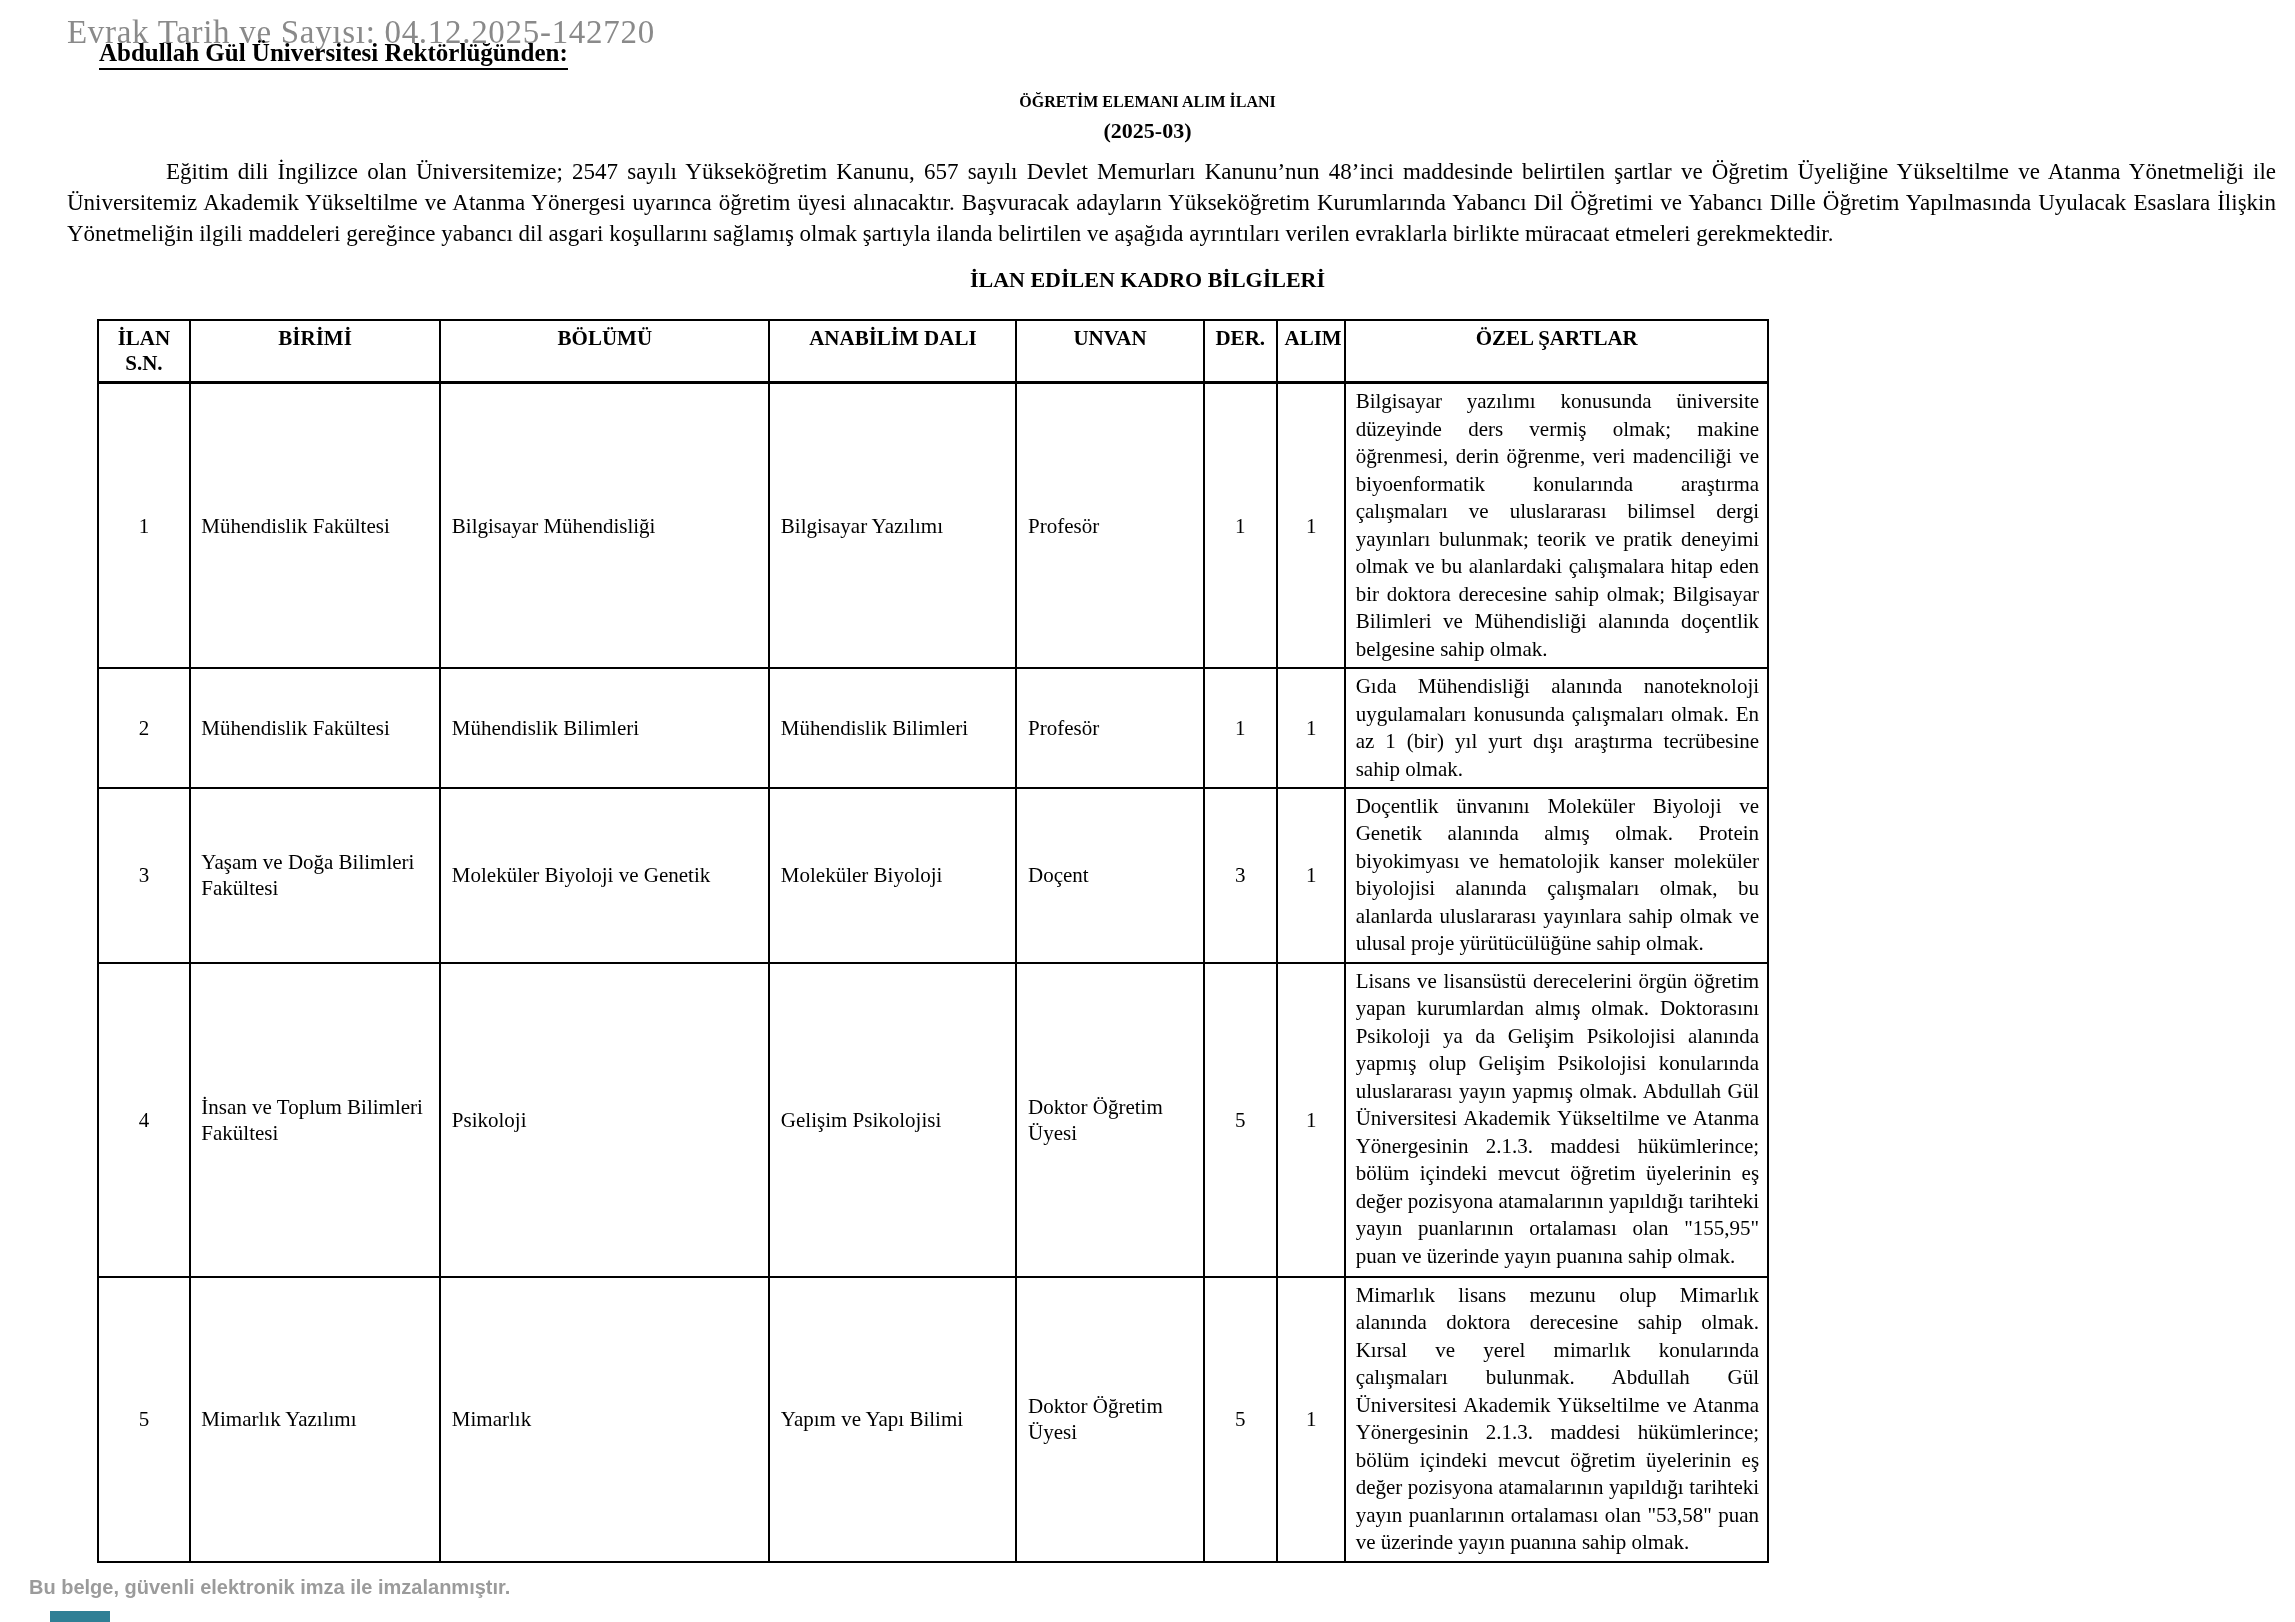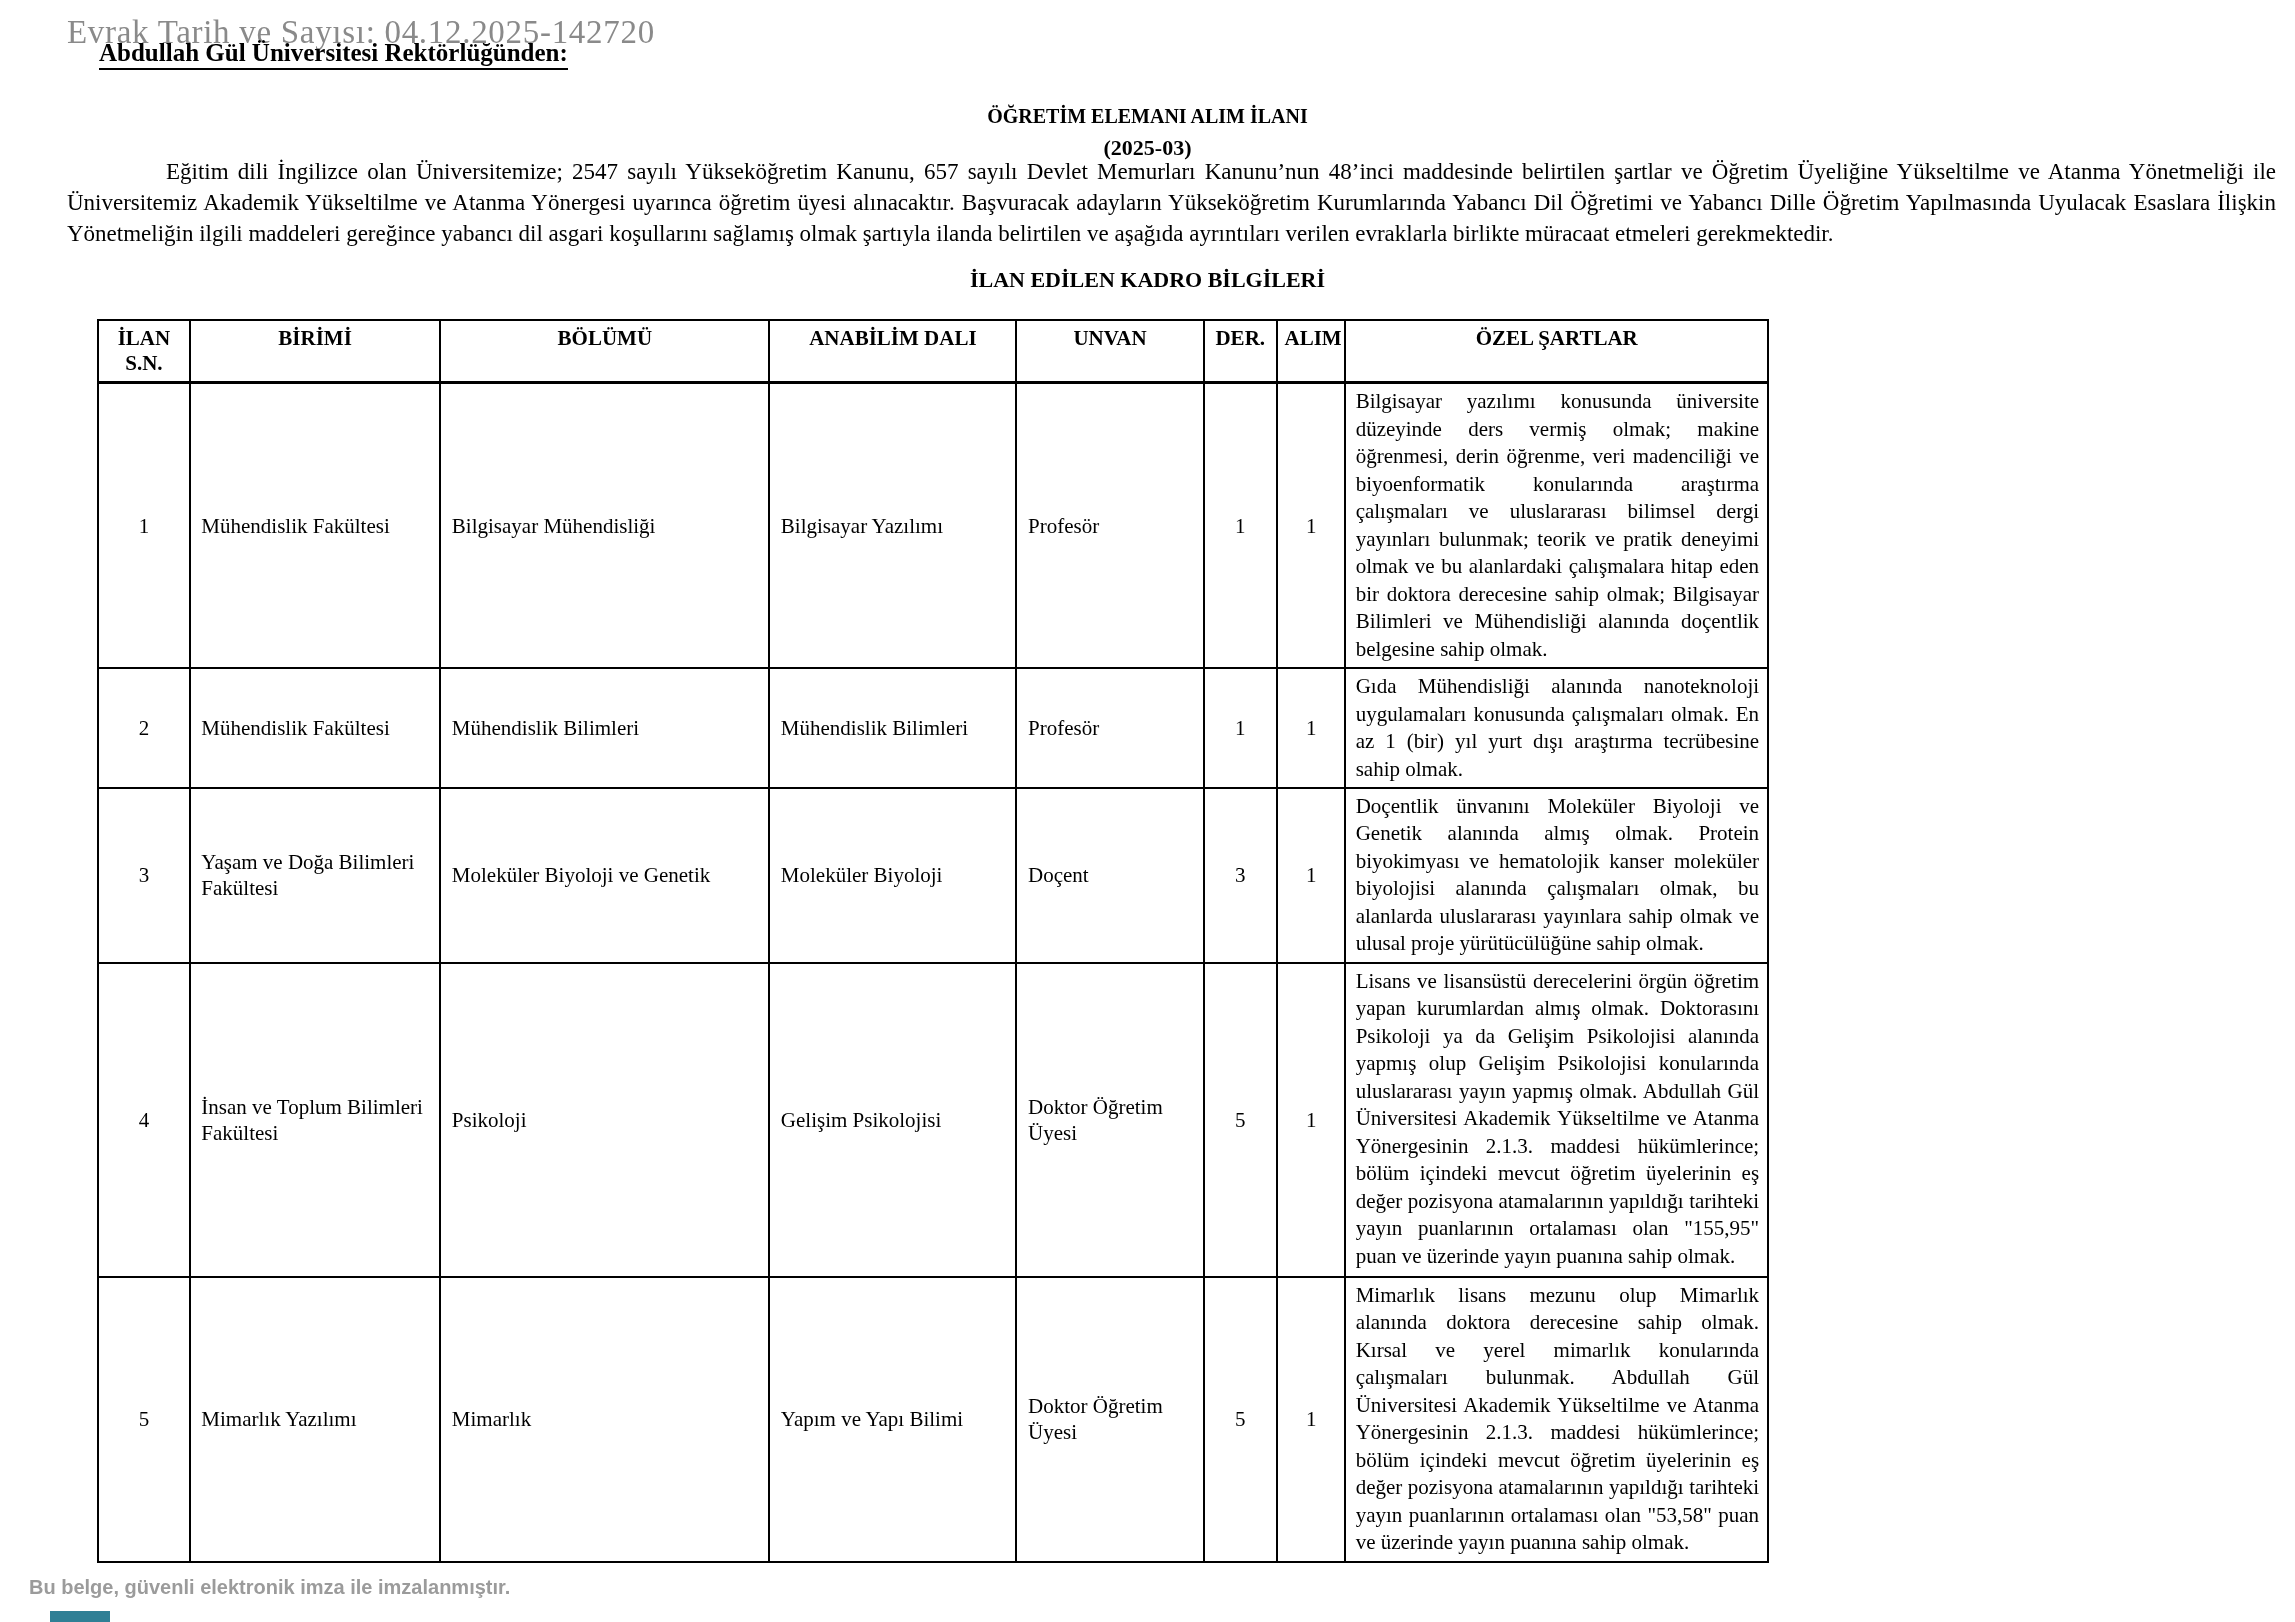--- a/index.html
+++ b/index.html
@@ -19,21 +19,21 @@
   .doc-heading {
     position:absolute; left:99px; top:39px;
     font-size:25px; font-weight:bold;
     border-bottom:2.6px solid #000; padding-bottom:1.3px;
     white-space:nowrap;
   }
   .title-wrap {
     position:absolute; left:0; top:93px; width:100%;
     text-align:center;
   }
-  .title-main { font-size:20px; font-weight:bold;margin-top:12px; }
+  .title-main { font-size:16px; font-weight:bold; }
   .title-sub  { font-size:22px; font-weight:bold; margin-top:6.5px; }
   .intro {
     position:absolute; left:43px; top:156px; width:2209px;
     font-size:23px; line-height:31px;
     text-align:justify; text-indent:99px;margin-left:24px;
   }
   .table-title {
     position:absolute; left:0; top:267px; width:100%;
     text-align:center; font-size:22px; font-weight:bold;
   }

